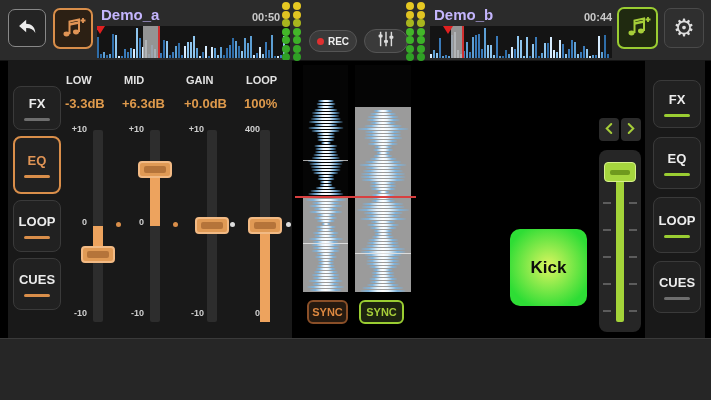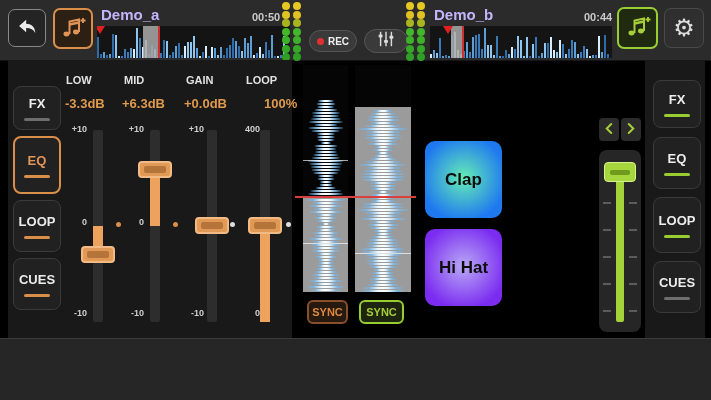--- a/index.html
+++ b/index.html
@@ -354,21 +354,21 @@
   <div class="scale" style="left:182px;top:124px;">+10</div>
   <div class="scale" style="left:182px;top:217px;">0</div>
   <div class="scale" style="left:182px;top:308px;">-10</div>
   <div class="track" style="left:207px;top:130px;height:192px;"></div>
   <div class="handle" style="left:195px;top:217px;">
       <i></i>
     </div>
   <i class="cdot" style="left:230px;top:222px;background:#ddd;"></i>
 
   <div class="ch-label" style="left:246px;top:74px;">LOOP</div>
-  <div class="ch-value" style="left:244px;top:96px;margin-left:20px;">100%</div>
+  <div class="ch-value" style="left:244px;top:96px;">100%</div>
   <div class="scale" style="left:238px;top:124px;">400</div>
   <div class="scale" style="left:238px;top:308px;">0</div>
   <div class="track" style="left:260px;top:130px;height:192px;"></div>
   <div class="fill" style="left:260px;top:232px;height:90px;"></div>
   <div class="handle" style="left:248px;top:217px;">
       <i></i>
     </div>
   <i class="cdot" style="left:286px;top:222px;background:#ddd;"></i>
 
   <div class="abs" style="left:313px;top:71px;">
@@ -543,22 +543,21 @@
     <span><svg width="10" height="13" viewBox="0 0 11 14">
           <path d="M8 2 L3 7 L8 12" stroke="#A6CE39" stroke-width="2.2" fill="none" stroke-linecap="round"></path>
         </svg></span>
   </div>
   <div class="pagerbtn" style="left:621px;top:118px;">
     <span><svg width="10" height="13" viewBox="0 0 11 14">
           <path d="M3 2 L8 7 L3 12" stroke="#A6CE39" stroke-width="2.2" fill="none" stroke-linecap="round"></path>
         </svg></span>
   </div>
 
-  <div class="pad" style="left: 425px; top: 141px; background: radial-gradient(circle at 50% 48%, rgb(102, 237, 181) 0%, rgb(30, 120, 240) 78%);">Clap</div>
-  <div class="pad" style="left: 425px; top: 229px; background: radial-gradient(circle at 50% 48%, rgb(184, 169, 246) 0%, rgb(123, 44, 240) 78%);">Hi Hat</div>
+  <div class="pad" style="left: 510px; top: 229px; background: radial-gradient(circle at 50% 48%, rgb(220, 245, 95) 0%, rgb(46, 221, 53) 78%);">Kick</div>
 
   <div class="vol">
     <i class="vticks" style="left:4px;"></i>
     <i class="vticks" style="right:4px;"></i>
     <i class="volbar" style="top:28px;height:144px;"></i>
     <div class="volhandle">
         <i></i>
       </div>
   </div>
 

